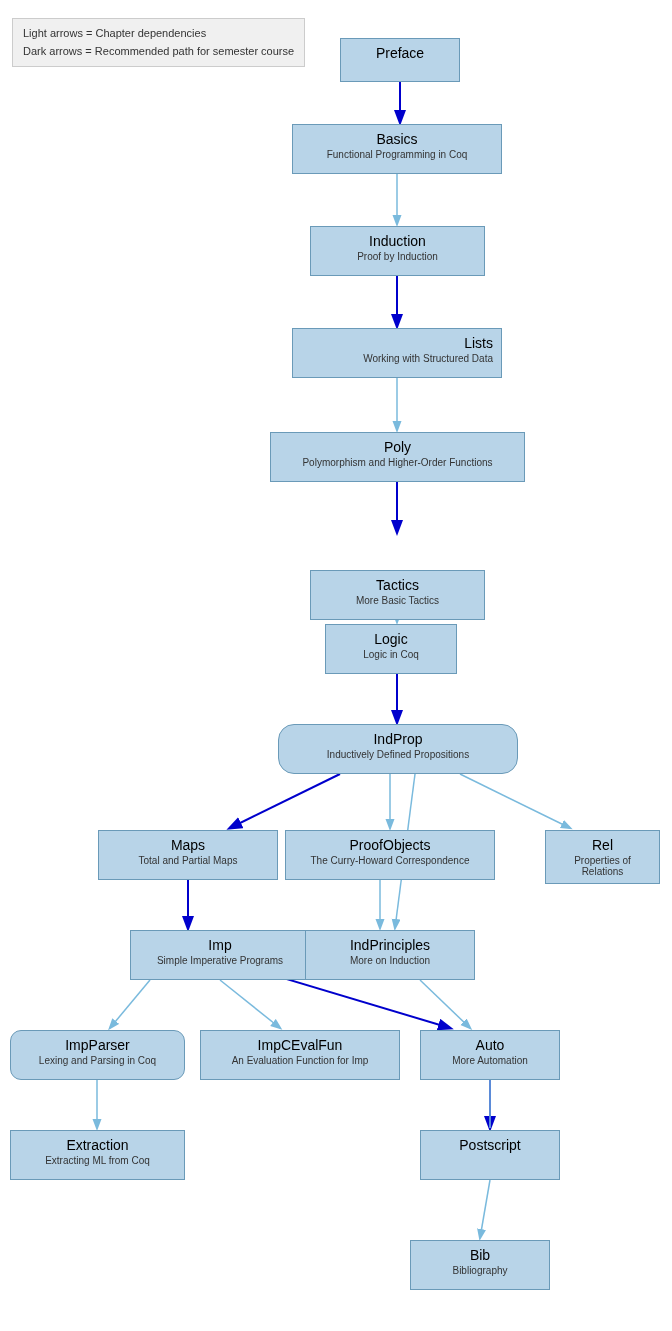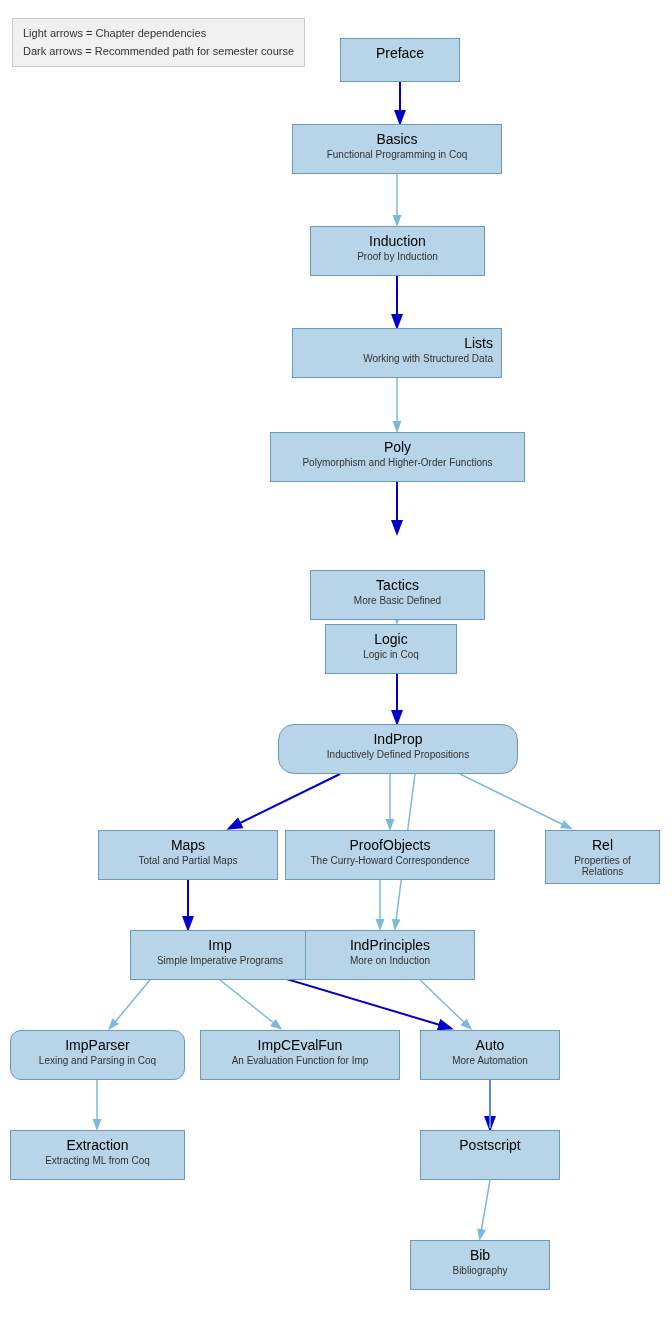--- a/index.html
+++ b/index.html
@@ -125,21 +125,21 @@
     <div class="node" style="left: 292px; top: 328px; width: 210px; min-height: 50px; text-align: right;">
       <div class="title">Lists</div>
       <div class="subtitle">Working with Structured Data</div>
     </div>
     <div class="node" style="left: 270px; top: 432px; width: 255px; min-height: 50px;">
       <div class="title">Poly</div>
       <div class="subtitle">Polymorphism and Higher-Order Functions</div>
     </div>
     <div class="node" style="left: 310px; top: 534px; width: 175px; min-height: 50px; margin-top: 36px;">
       <div class="title">Tactics</div>
-      <div class="subtitle">More Basic Defined</div>
+      <div class="subtitle">More Basic Tactics</div>
     </div>
     <div class="node" style="left: 325px; top: 624px; width: 132px; min-height: 50px;">
       <div class="title">Logic</div>
       <div class="subtitle">Logic in Coq</div>
     </div>
     <div class="node" style="left: 278px; top: 724px; width: 240px; min-height: 50px; border-radius: 16px;">
       <div class="title">IndProp</div>
       <div class="subtitle">Inductively Defined Propositions</div>
     </div>
     <div class="node" style="left: 98px; top: 830px; width: 180px; min-height: 50px;">

